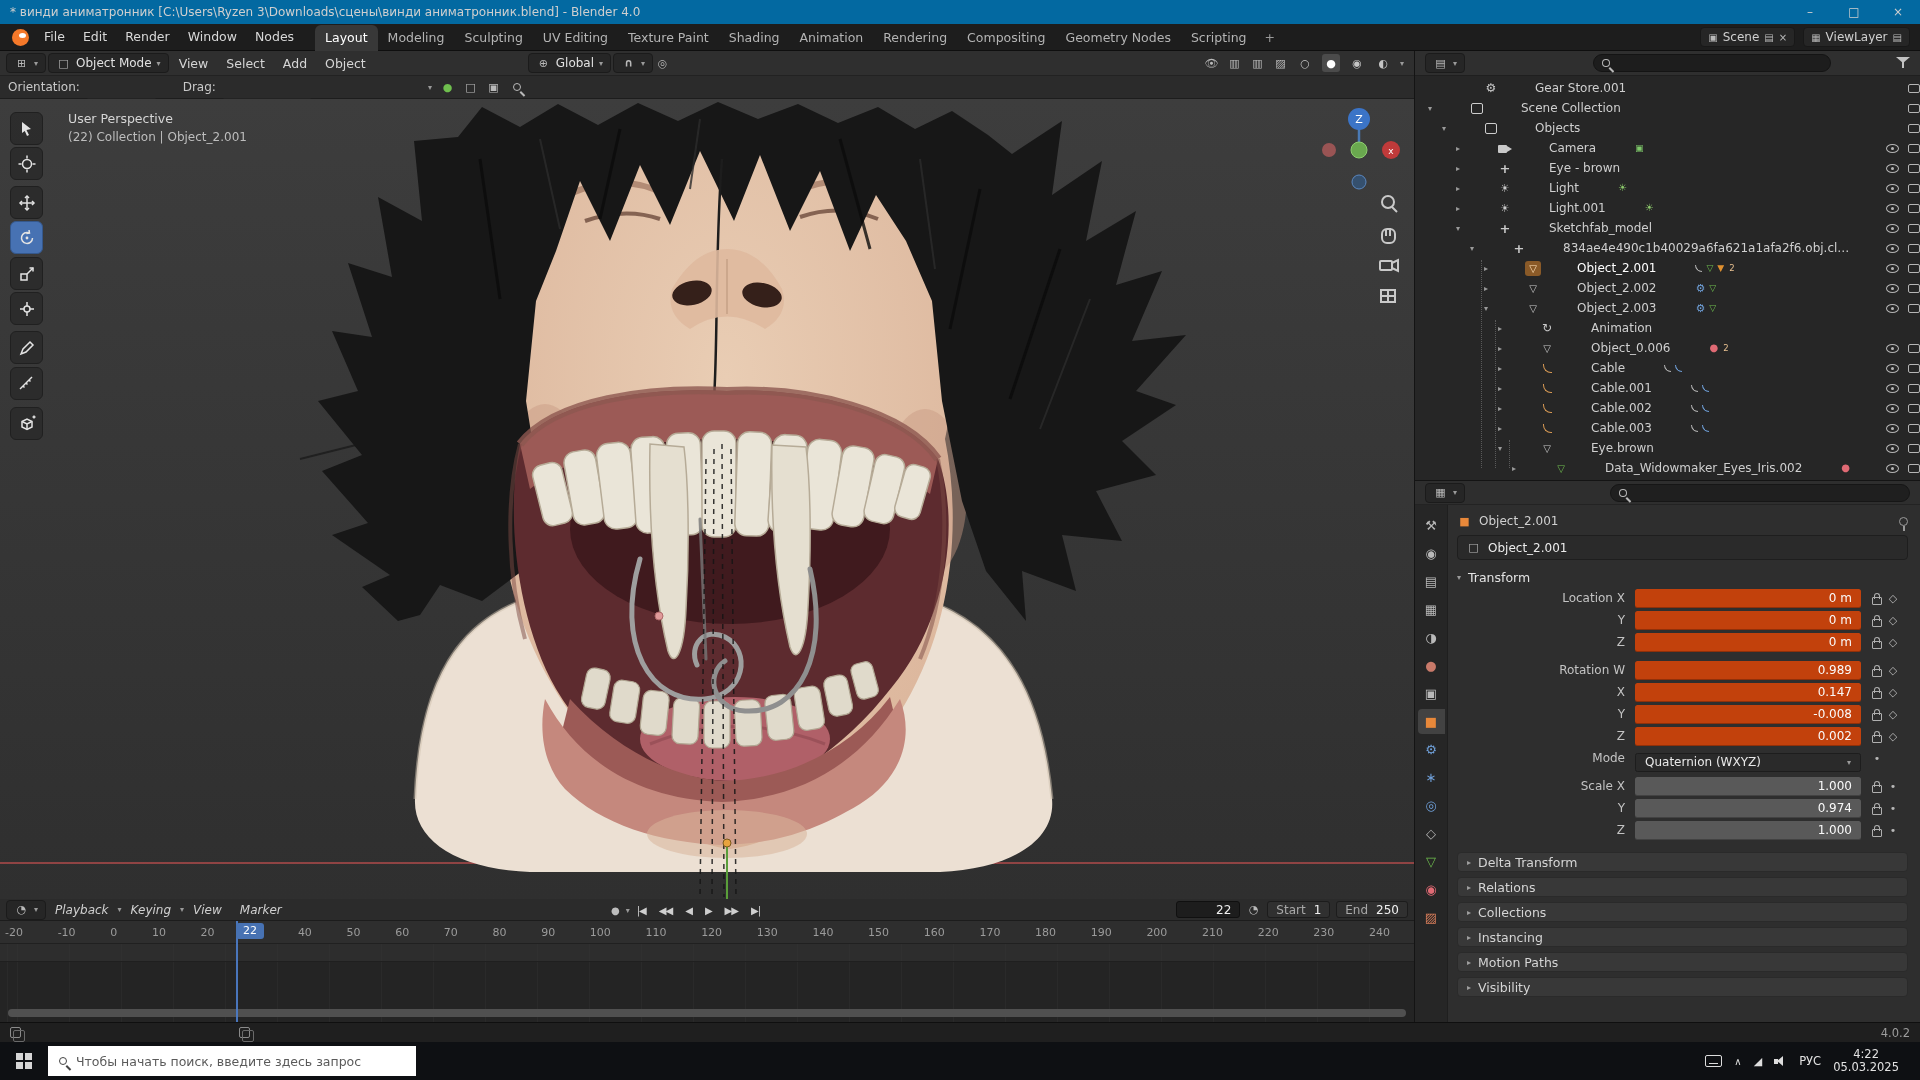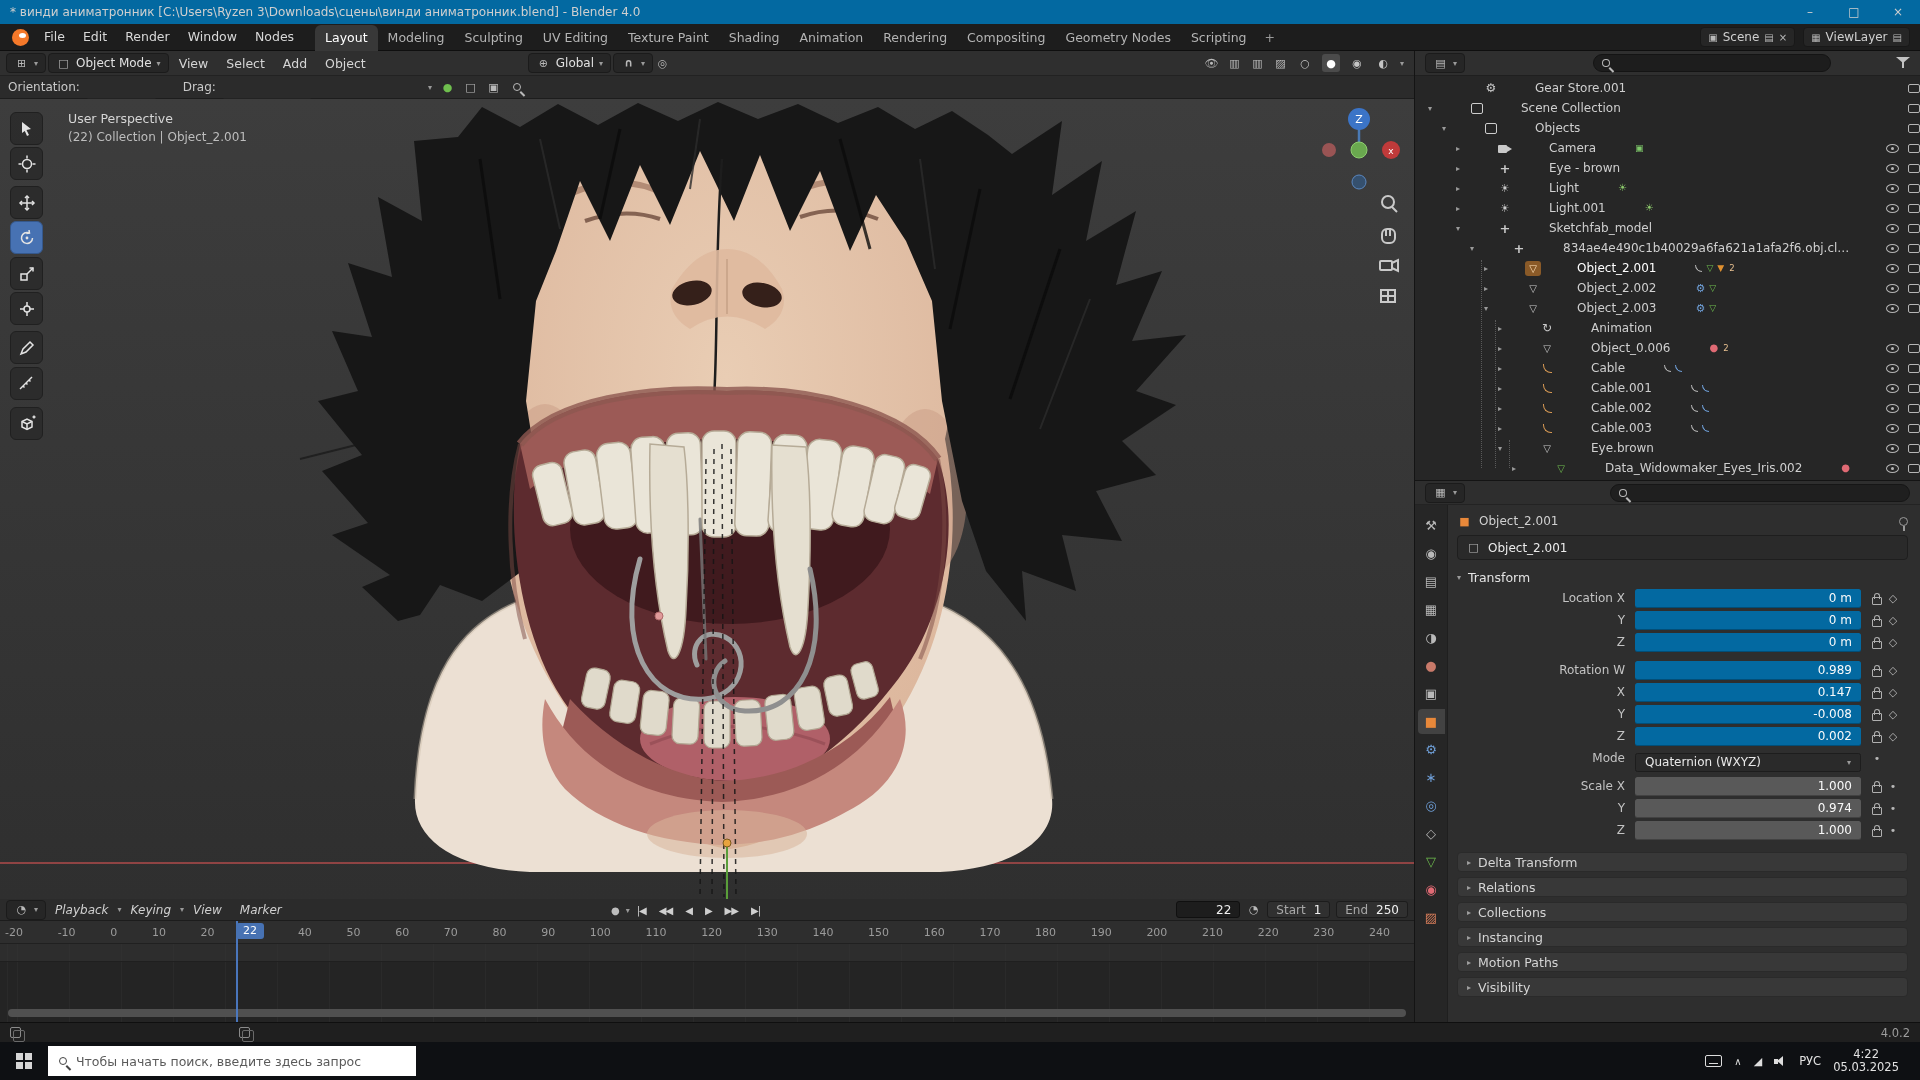--- a/index.html
+++ b/index.html
@@ -133,21 +133,21 @@
   .ptab.active { background:#424242; }
   .props-main { flex:1; padding:5px 12px 0 9px; overflow:hidden; }
   .breadcrumb { height:22px; display:flex; align-items:center; gap:7px; color:#d0d0d0; }
   .pin { margin-left:auto; width:9px; height:9px; border:1.5px solid #9a9a9a; border-radius:50%; position:relative; }
   .pin::after { content:""; position:absolute; left:3px; top:8px; width:1.5px; height:5px; background:#9a9a9a; }
   .name-row { height:25px; display:flex; align-items:center; gap:7px; background:#2a2a2a; border:1px solid #1e1e1e; border-radius:4px; padding:0 8px; margin:3px 0 7px; color:#ececec; }
   .panel-head { height:20px; display:flex; align-items:center; gap:7px; color:#e3e3e3; font-size:12.5px; }
   .pr-row { height:22px; display:flex; align-items:center; }
   .pr-label { width:178px; text-align:right; padding-right:10px; color:#c3c3c3; }
   .pr-field { width:226px; height:19px; border-radius:2.5px; display:flex; align-items:center; justify-content:flex-end; padding:0 9px; color:#fafafa; }
-  .pr-field.green { background:#0369a1; box-shadow:inset 0 -1px 0 rgba(0,0,0,.25); }
+  .pr-field.green { background:#c2410c; box-shadow:inset 0 -1px 0 rgba(0,0,0,.25); }
   .pr-field.plain { background:#595959; box-shadow:inset 0 -1px 0 rgba(0,0,0,.25); }
   .pr-field.dd { background:#2a2a2a; border:1px solid #1d1d1d; justify-content:flex-start; color:#e8e8e8;margin-top:8px; }
   .pr-field.dd .caret { margin-left:auto; }
   .pr-lock { margin-left:7px; width:16px; height:14px; position:relative; }
   .pr-lock::before { content:""; position:absolute; left:4px; top:6px; width:8px; height:6px; border:1.3px solid #b0b0b0; border-radius:1px; }
   .pr-lock::after { content:""; position:absolute; left:6px; top:2px; width:4px; height:5px; border:1.3px solid #b0b0b0; border-bottom:none; border-radius:3px 3px 0 0; }
   .pr-key { width:18px; text-align:center; color:#b8b8b8; font-size:11px; }
   .gap6 { height:6px; }
   .sec { height:20px; background:#383838; border:1px solid #2a2a2a; border-radius:4px; display:flex; align-items:center; gap:7px; padding:0 9px; margin:5px 0; color:#d5d5d5; font-size:12.5px; }
   .sec .arr { font-size:8px; color:#a0a0a0; }

